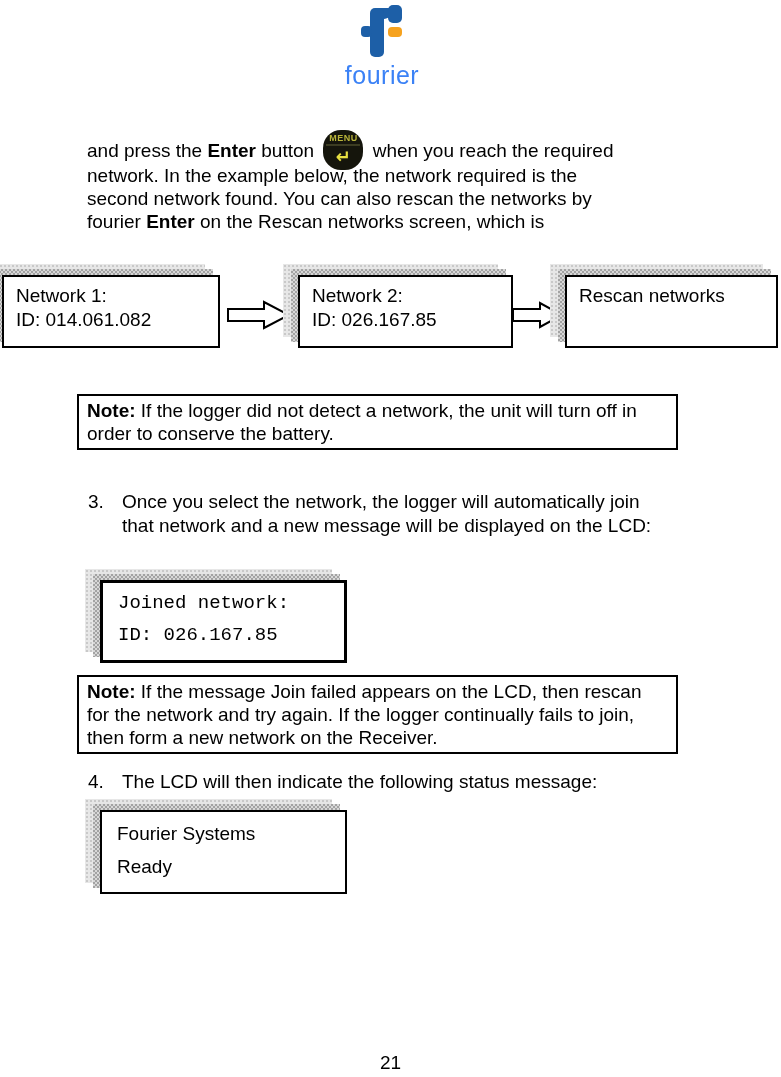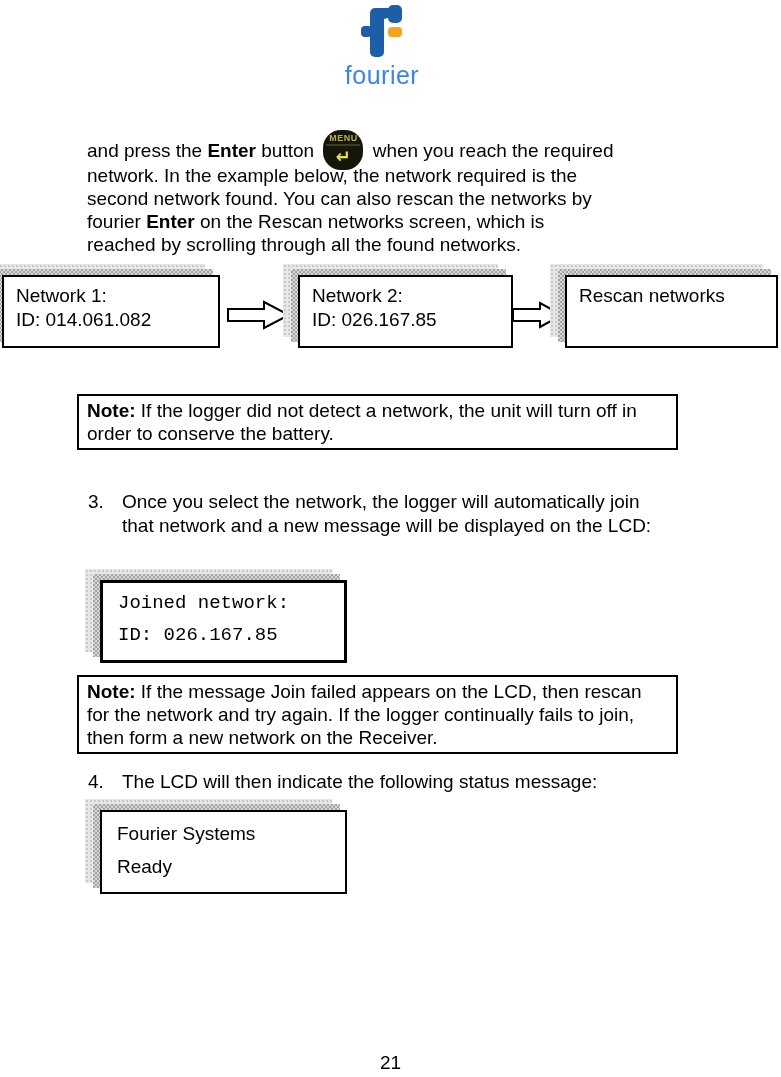--- a/index.html
+++ b/index.html
@@ -102,21 +102,20 @@
         <span class="m-label">MENU</span>
         <span class="m-div"></span>
         <span class="m-arrow">↵</span>
       </span><span> when you reach the required</span>
   </span>
   <span class="ln">network. In the example below, the network required is the</span>
   <span class="ln">second network found. You can also rescan the networks by</span>
   <span class="ln">
     <span>fourier </span><span class="b">Enter</span><span> on the Rescan networks screen, which is</span>
   </span>
-  <span class="ln">reached by scrolling through all the found networks.</span>
 </div>
 
 <div class="lcd lcd-box1">
   <div class="face row-face">
     <div>Network 1:</div>
     <div>ID: 014.061.082</div>
   </div>
 </div>
 
 <svg class="flow-arrow arrow1" width="64" height="30" viewBox="0 0 64 30">

